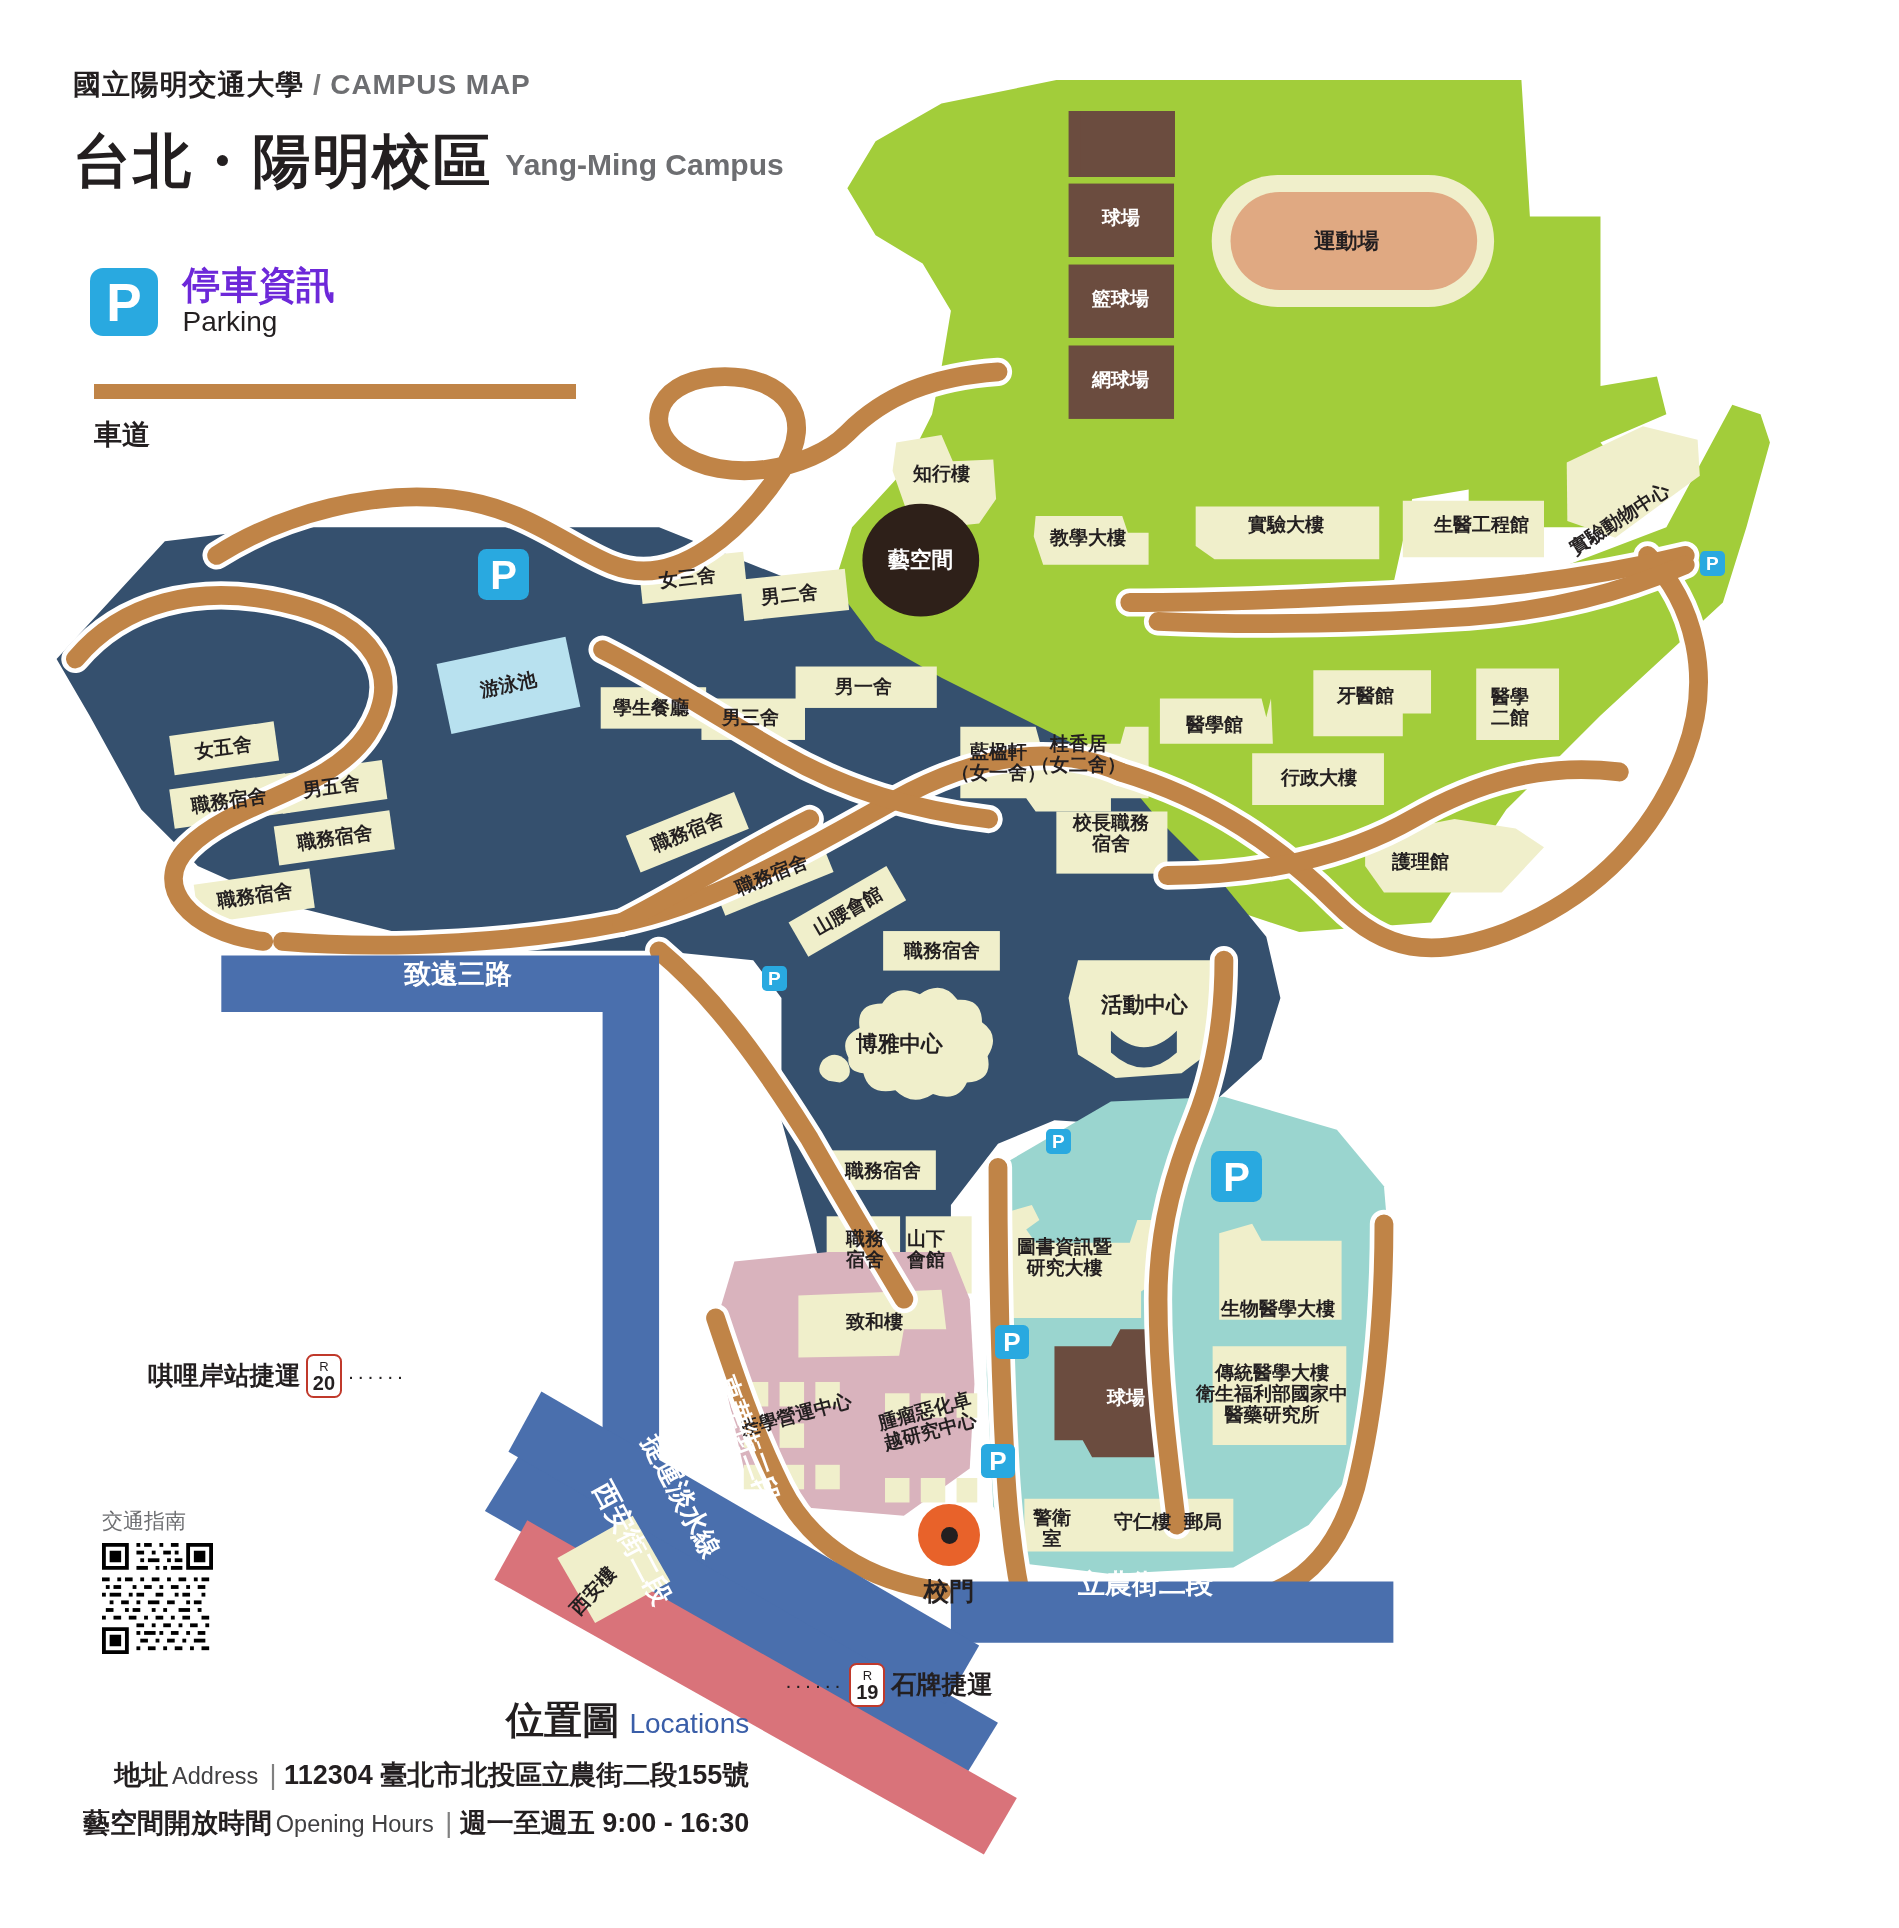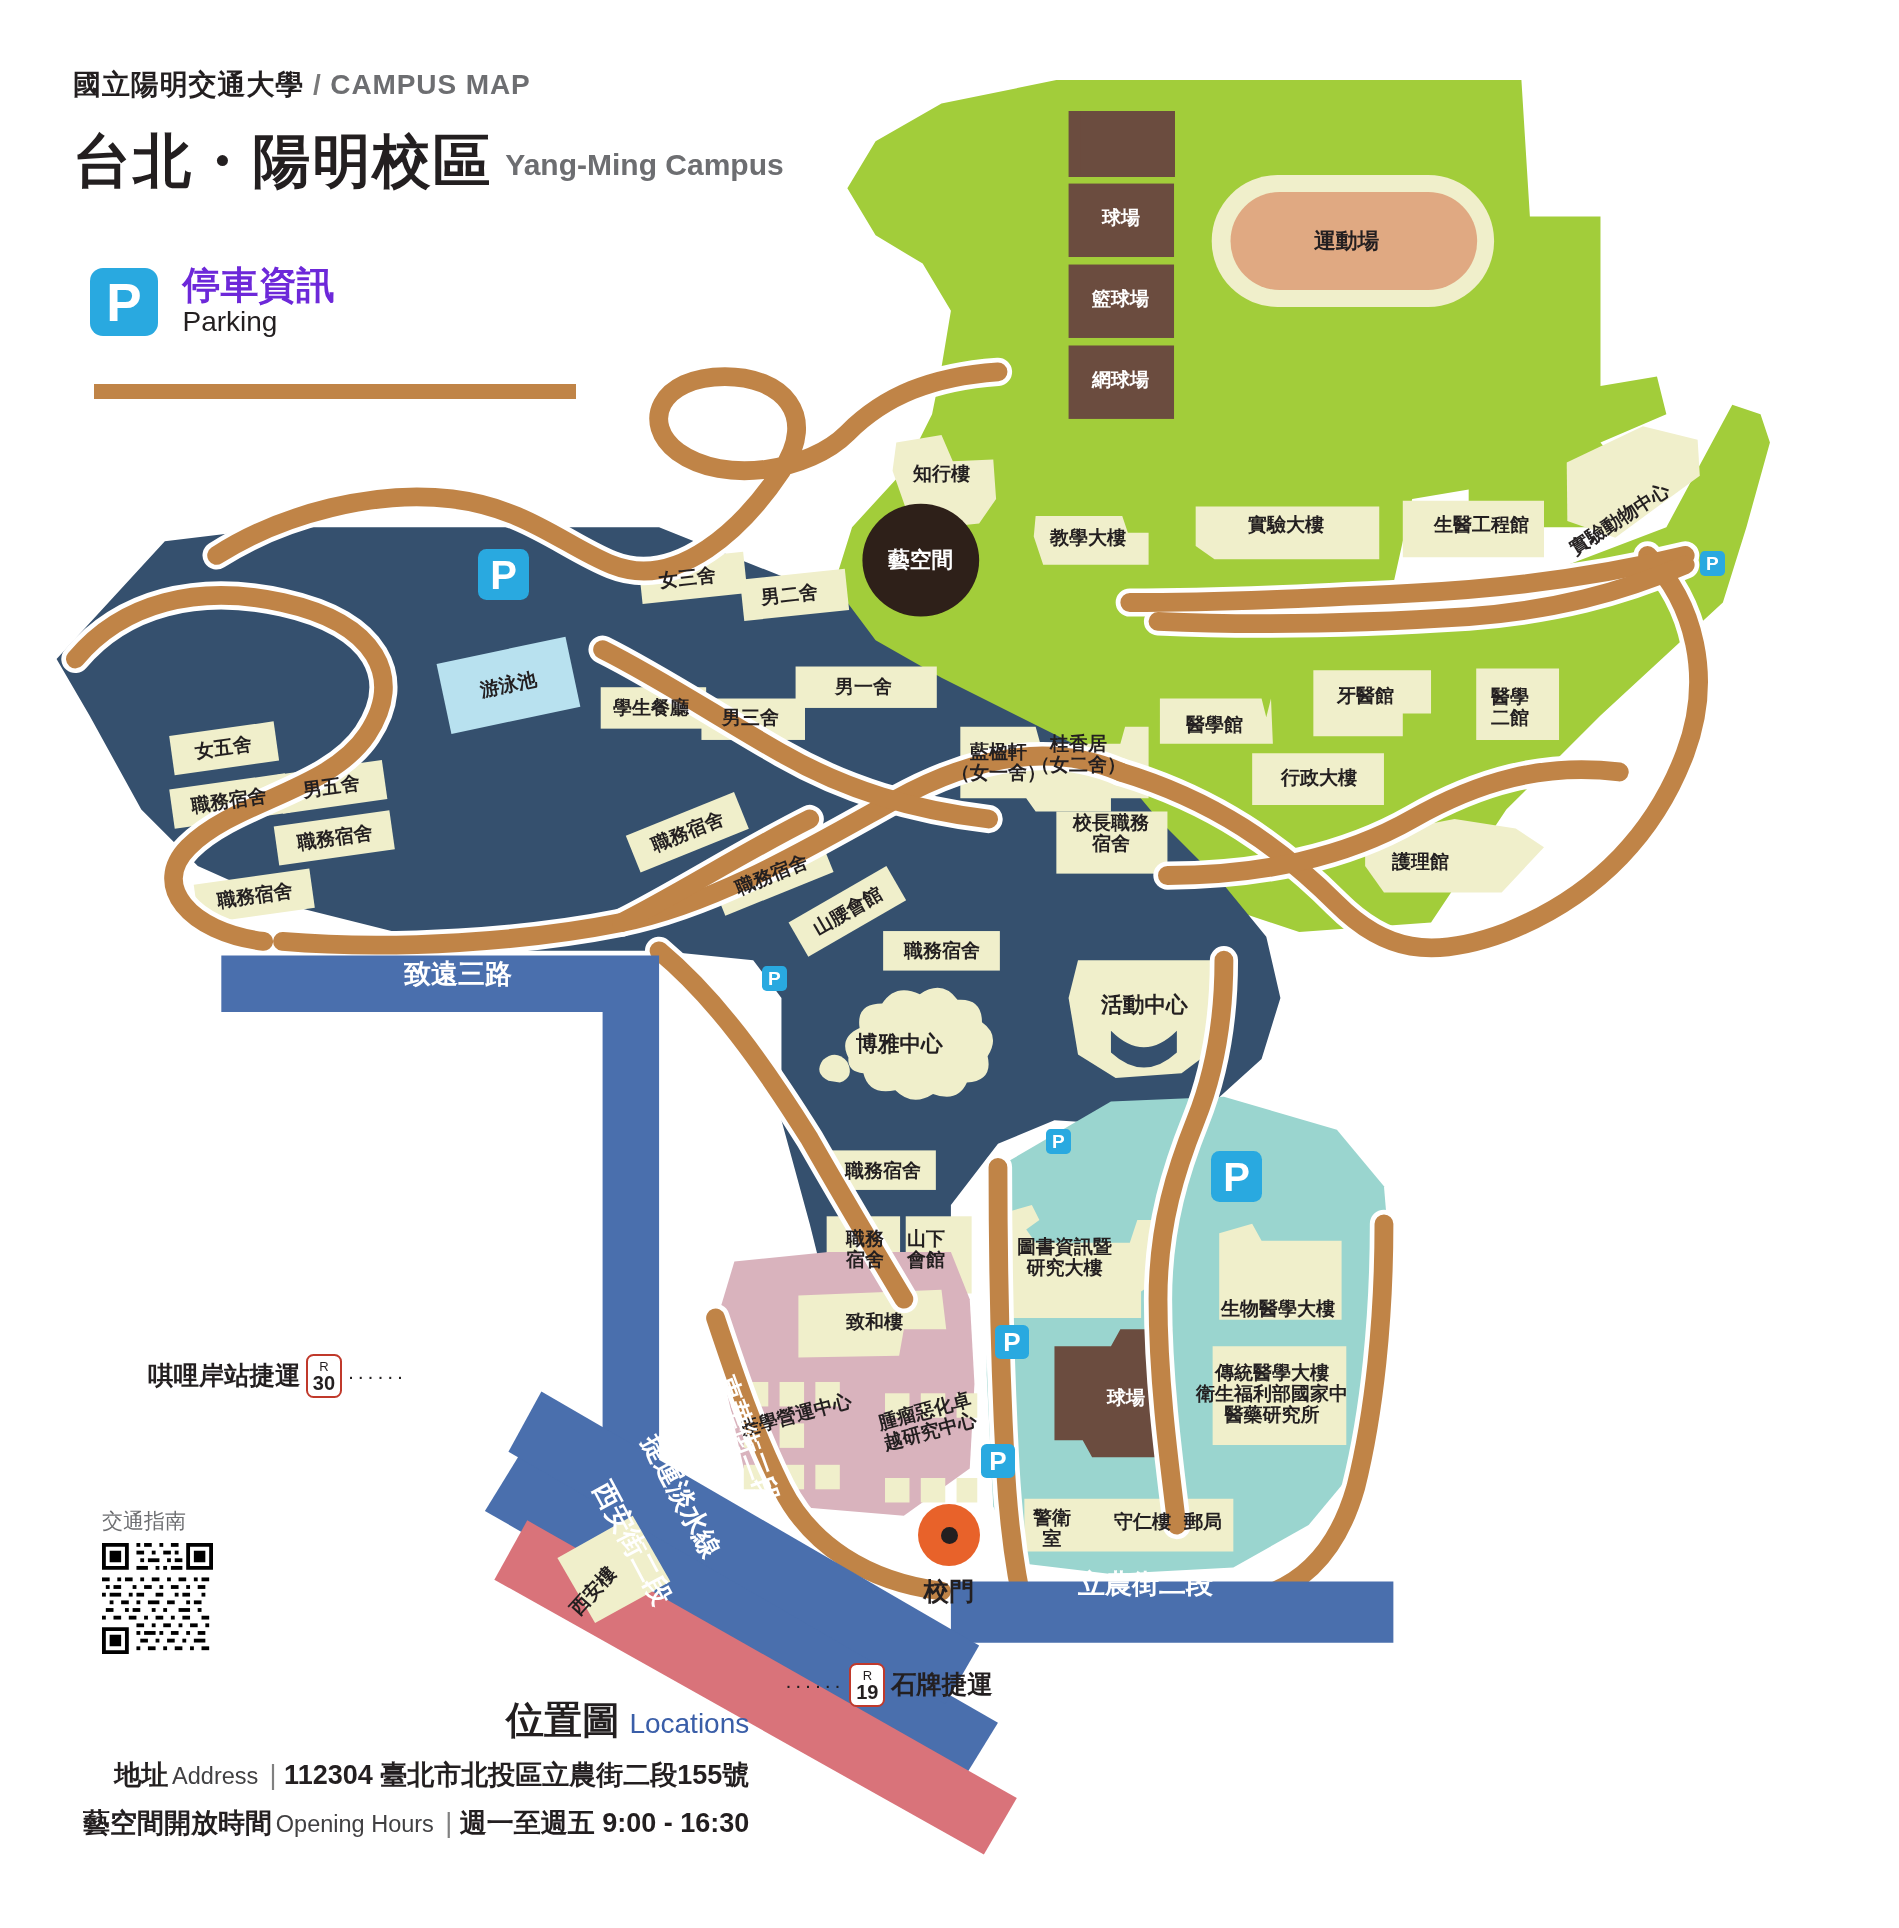--- a/index.html
+++ b/index.html
@@ -272,20 +272,21 @@
 <div class="legend-park">
   <div class="pbox">P</div>
   <div class="txt">
     <div class="cn">停車資訊</div>
     <div class="en">Parking</div>
   </div>
 </div>
 
 <div class="legend-road">
   <div class="bar"></div>
+  <div class="lbl2 lbl-road" style="margin-top:17px;font-size:28px;font-weight:bold;color:#231f20;">車道</div>
 </div>
 
 <div class="qr-wrap">
   <div class="qr-cap">交通指南</div>
   <svg class="qr" viewBox="0 0 29 29">
     <rect width="29" height="29" fill="#fff"></rect>
     <g fill="#000">
       <path d="M0,0h7v7h-7z M1,1v5h5v-5z M2,2h3v3h-3z"></path>
       <path d="M22,0h7v7h-7z M23,1v5h5v-5z M24,2h3v3h-3z"></path>
       <path d="M0,22h7v7h-7z M1,23v5h5v-5z M2,24h3v3h-3z"></path>
@@ -563,21 +564,21 @@
       <div class="pmark sml" style="left: 1046px; top: 1129px;">P</div>
       <div class="pmark big" style="left: 1211px; top: 1151px;">P</div>
       <div class="pmark mid" style="left: 995px; top: 1325px;">P</div>
       <div class="pmark mid" style="left: 981px; top: 1444px;">P</div>
     </div>
 <div id="layer-mrt">
       <div class="mrt" style="left: 148px; top: 1354px;">
         <span class="name">唭哩岸站捷運</span>
         <span class="badge">
           <span class="r">R</span>
-          <span class="n">30</span>
+          <span class="n">20</span>
         </span>
         <span class="dots">······</span>
       </div>
       <div class="mrt" style="left: 785px; top: 1663px;">
         <span class="dots">······</span>
         <span class="badge">
           <span class="r">R</span>
           <span class="n">19</span>
         </span>
         <span class="name">石牌捷運</span>

